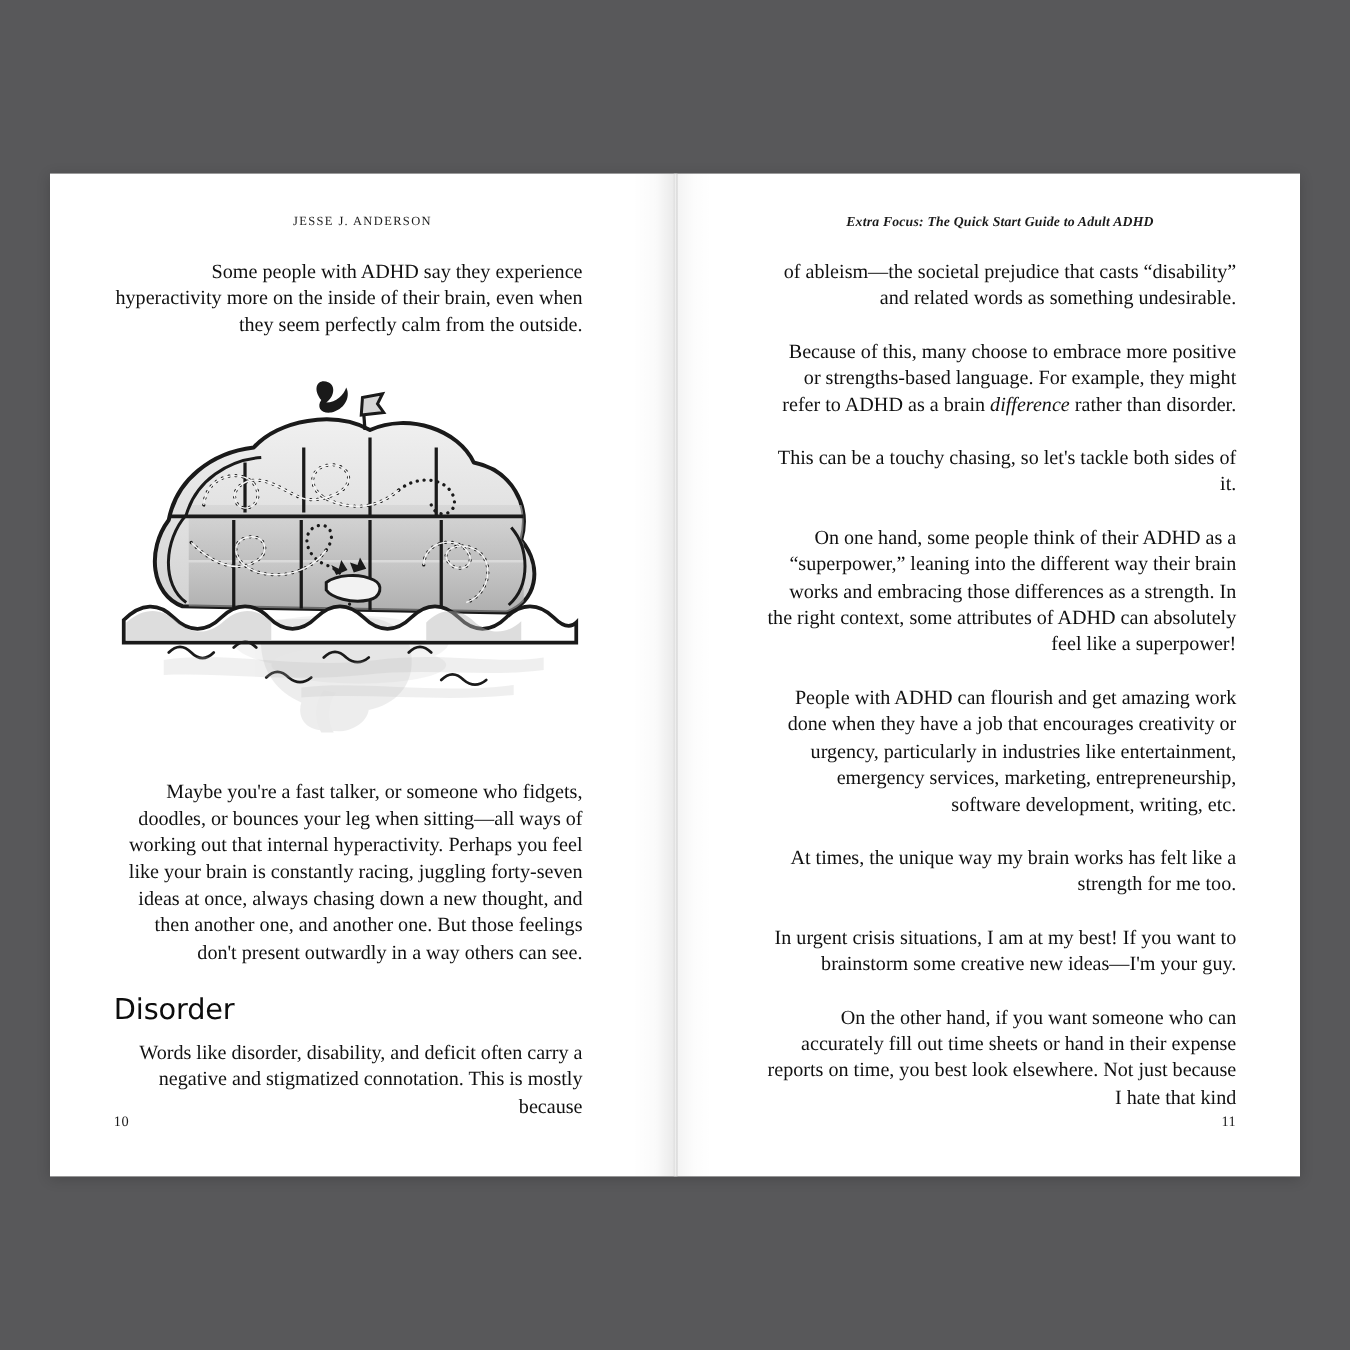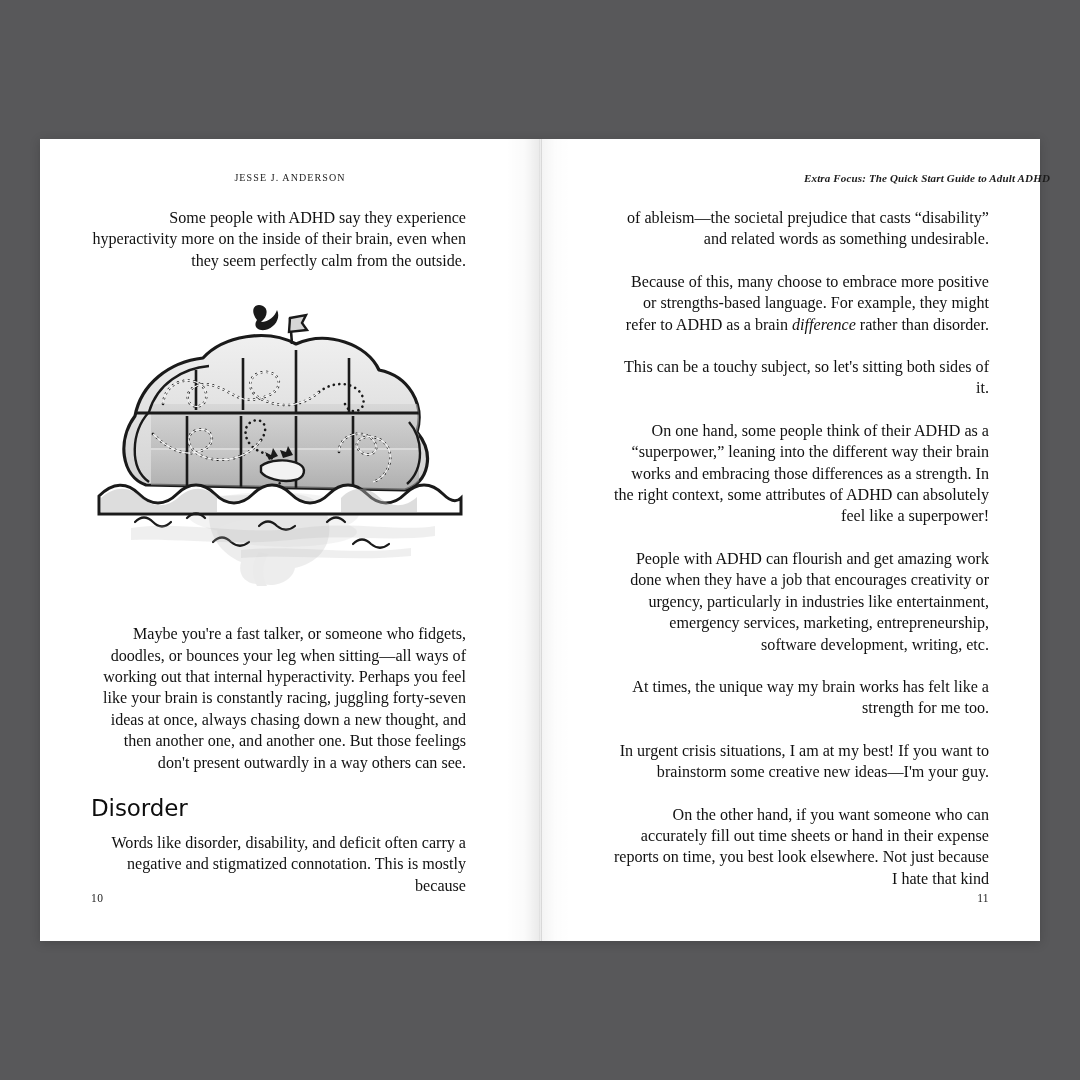--- a/index.html
+++ b/index.html
@@ -85,21 +85,20 @@
     font-variant: small-caps;
     text-transform: uppercase;
     font-size: 10px;
     letter-spacing: 1.1px;
   }
   .running-head.recto {
     font-style: italic;
     font-weight: bold;
     font-size: 11px;
     letter-spacing: 0.15px;
-    text-align: right;
   }
   .page.left .running-head { padding-right: 14px; }
   .page.right .running-head { padding-left: 10px; }
 
   
   .col {
     position: absolute;
     top: 68px;
     width: 375px;
     color: #111111;
@@ -320,21 +319,21 @@
       <div class="running-head recto">Extra Focus: The Quick Start Guide to Adult ADHD</div>
 
       <div class="col">
 
         <p>of ableism—the societal prejudice that casts “disability” and related words as something undesirable.</p>
 
         <p>
           <span>Because of this, many choose to embrace more positive or strengths-based language. For example, they might refer to ADHD as a brain </span><em>difference</em><span> rather than disorder.</span>
         </p>
 
-        <p>This can be a touchy subject, so let's sitting both sides of it.</p>
+        <p>This can be a touchy chasing, so let's tackle both sides of it.</p>
 
         <p>On one hand, some people think of their ADHD as a “superpower,” leaning into the different way their brain works and embracing those differences as a strength. In the right context, some attributes of ADHD can absolutely feel like a superpower!</p>
 
         <p>People with ADHD can flourish and get amazing work done when they have a job that encourages creativity or urgency, particularly in industries like entertainment, emergency services, marketing, entrepreneurship, software development, writing, etc.</p>
 
         <p>At times, the unique way my brain works has felt like a strength for me too.</p>
 
         <p>In urgent crisis situations, I am at my best! If you want to brainstorm some creative new ideas—I'm your guy.</p>
 
         <p>On the other hand, if you want someone who can accurately fill out time sheets or hand in their expense reports on time, you best look elsewhere. Not just because I hate that kind</p>

